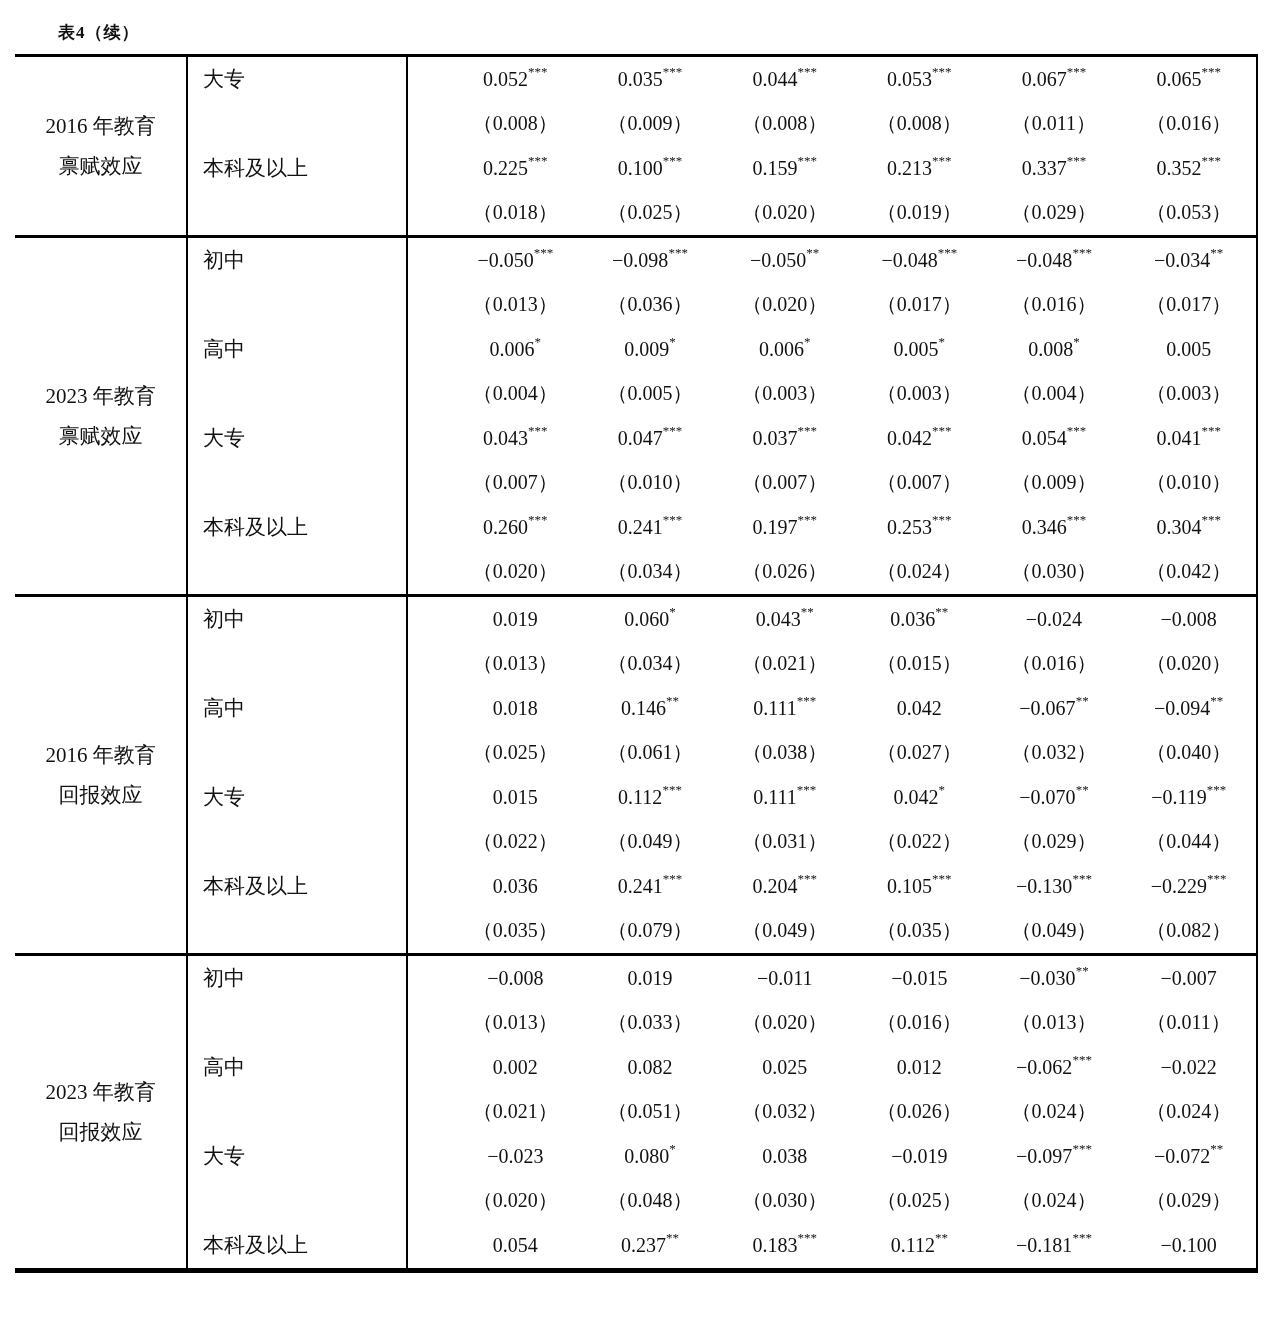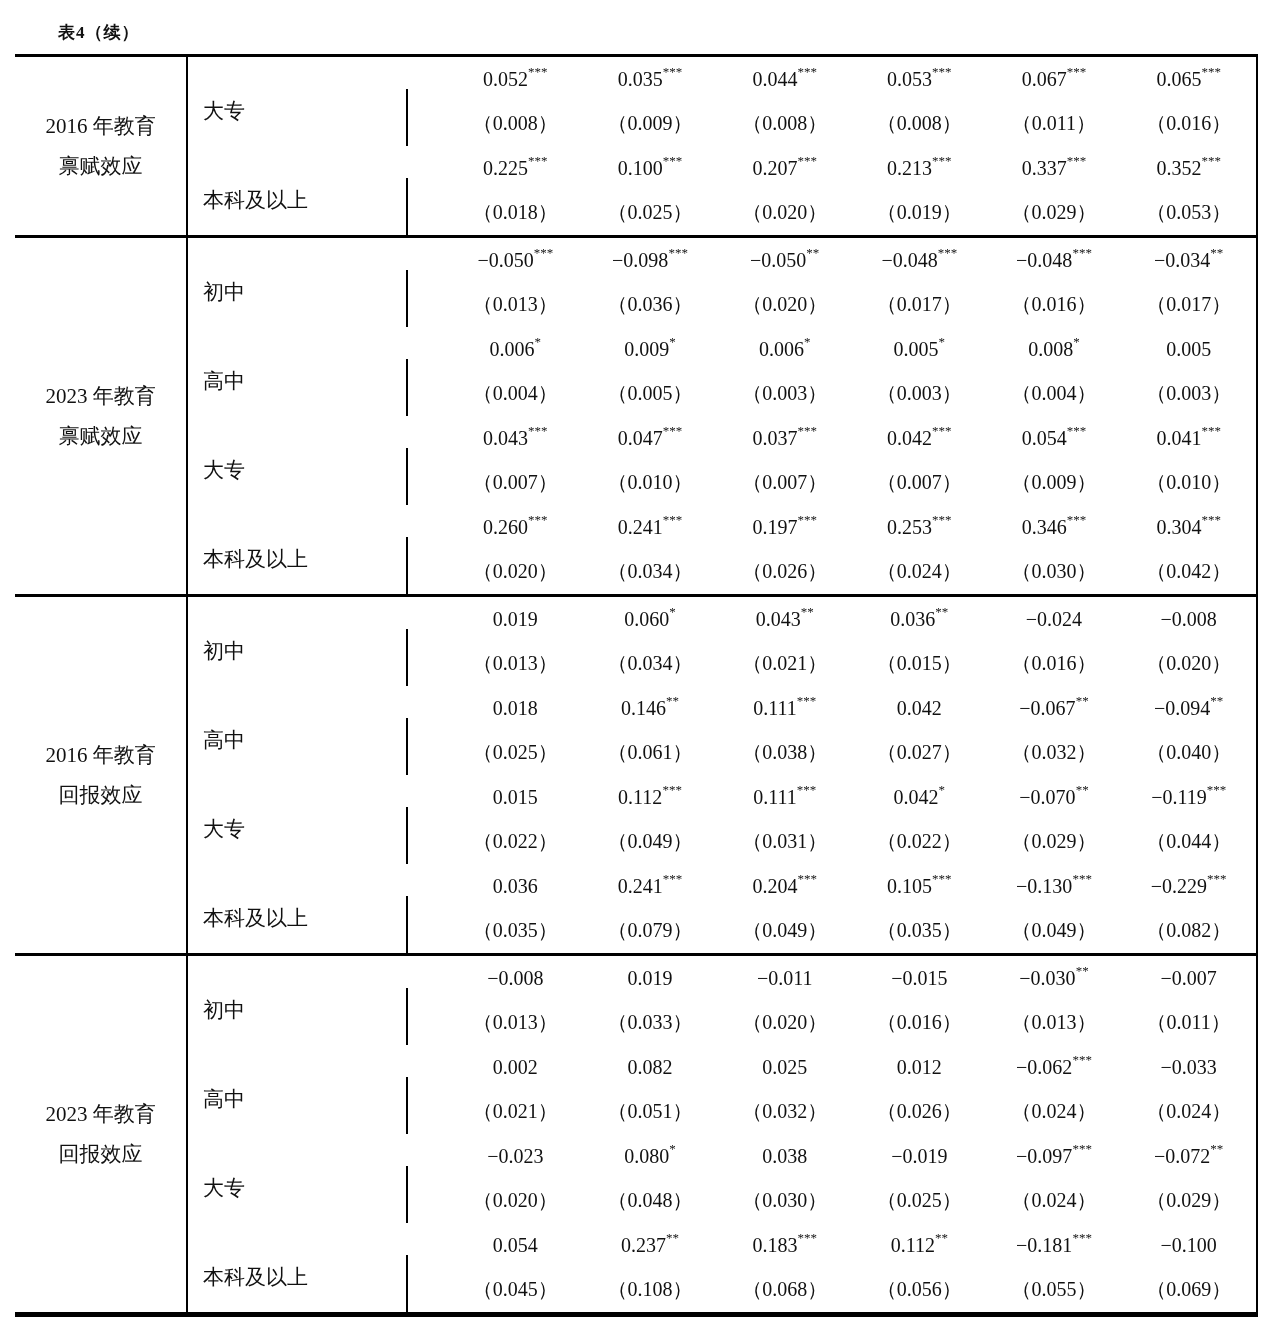--- a/index.html
+++ b/index.html
@@ -58,21 +58,20 @@
     flex-direction: column;
   }
   .level-row { display: flex; }
   .level-cell {
     width: 220px;
     flex: 0 0 220px;
     border-right: 2px solid #000;
     box-sizing: border-box;
     padding-left: 15px;
     font-size: 21px;
-    margin-top: 32px;
   }
   .level-label {
     height: 44.5px;
     display: flex;
     align-items: center;
   }
   .data-rows { flex: 1 1 auto; display: flex; flex-direction: column; padding-left: 40px; }
   .line {
     height: 44.5px;
     display: grid;
@@ -155,21 +154,21 @@
               <div class="line">
                 <div class="cell coef-cell">
                   <span class="coef-value">0.225</span>
                   <sup class="stars">***</sup>
                 </div>
                 <div class="cell coef-cell">
                   <span class="coef-value">0.100</span>
                   <sup class="stars">***</sup>
                 </div>
                 <div class="cell coef-cell">
-                  <span class="coef-value">0.207</span>
+                  <span class="coef-value">0.159</span>
                   <sup class="stars">***</sup>
                 </div>
                 <div class="cell coef-cell">
                   <span class="coef-value">0.213</span>
                   <sup class="stars">***</sup>
                 </div>
                 <div class="cell coef-cell">
                   <span class="coef-value">0.337</span>
                   <sup class="stars">***</sup>
                 </div>
@@ -584,21 +583,21 @@
                   <span class="coef-value">0.025</span>
                 </div>
                 <div class="cell coef-cell">
                   <span class="coef-value">0.012</span>
                 </div>
                 <div class="cell coef-cell">
                   <span class="coef-value">−0.062</span>
                   <sup class="stars">***</sup>
                 </div>
                 <div class="cell coef-cell">
-                  <span class="coef-value">−0.033</span>
+                  <span class="coef-value">−0.022</span>
                 </div>
               </div>
               <div class="line">
                 <div class="cell se-cell">（0.021）</div>
                 <div class="cell se-cell">（0.051）</div>
                 <div class="cell se-cell">（0.032）</div>
                 <div class="cell se-cell">（0.026）</div>
                 <div class="cell se-cell">（0.024）</div>
                 <div class="cell se-cell">（0.024）</div>
               </div>
@@ -664,26 +663,18 @@
                   <sup class="stars">**</sup>
                 </div>
                 <div class="cell coef-cell">
                   <span class="coef-value">−0.181</span>
                   <sup class="stars">***</sup>
                 </div>
                 <div class="cell coef-cell">
                   <span class="coef-value">−0.100</span>
                 </div>
               </div>
-              <div class="line">
-                <div class="cell se-cell">（0.045）</div>
-                <div class="cell se-cell">（0.108）</div>
-                <div class="cell se-cell">（0.068）</div>
-                <div class="cell se-cell">（0.056）</div>
-                <div class="cell se-cell">（0.055）</div>
-                <div class="cell se-cell">（0.069）</div>
-              </div>
             </div>
           </div>
         </div>
       </div>
     </div>
 </div>
 
 </body></html>

